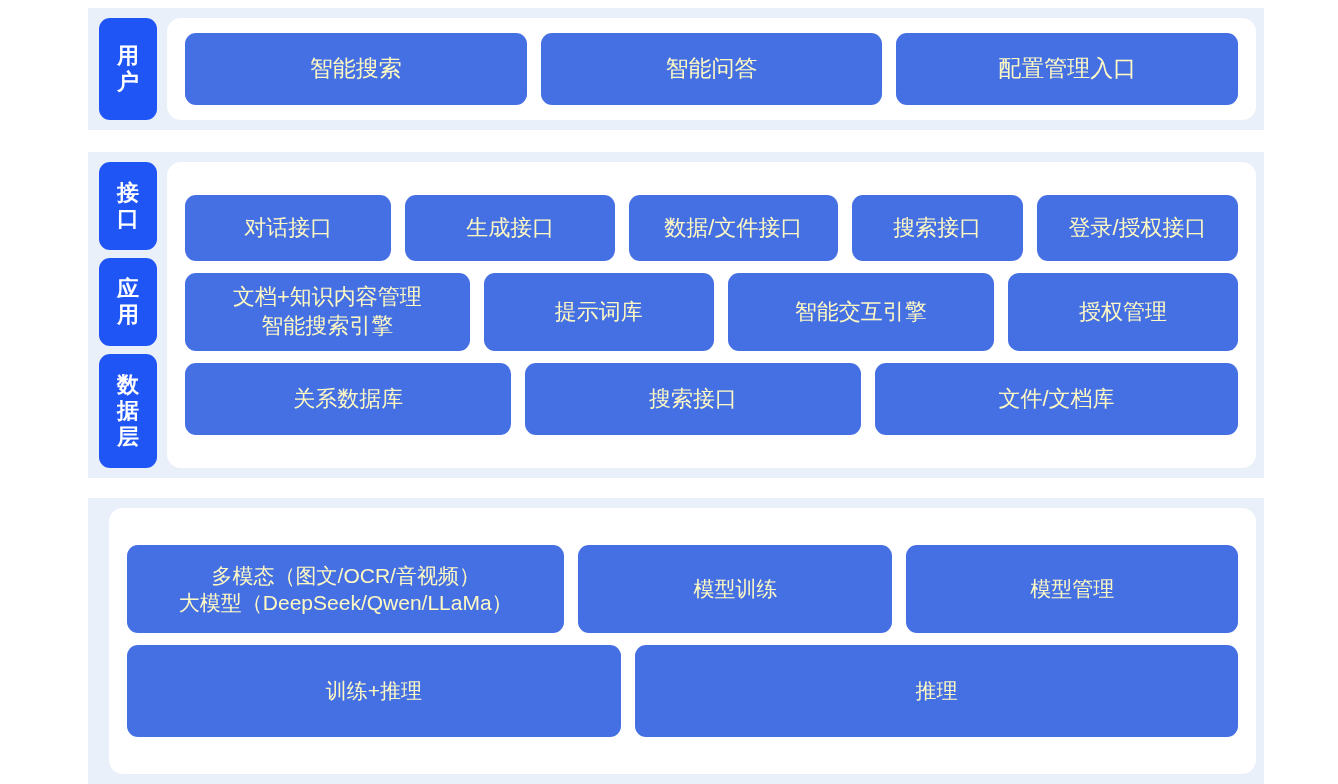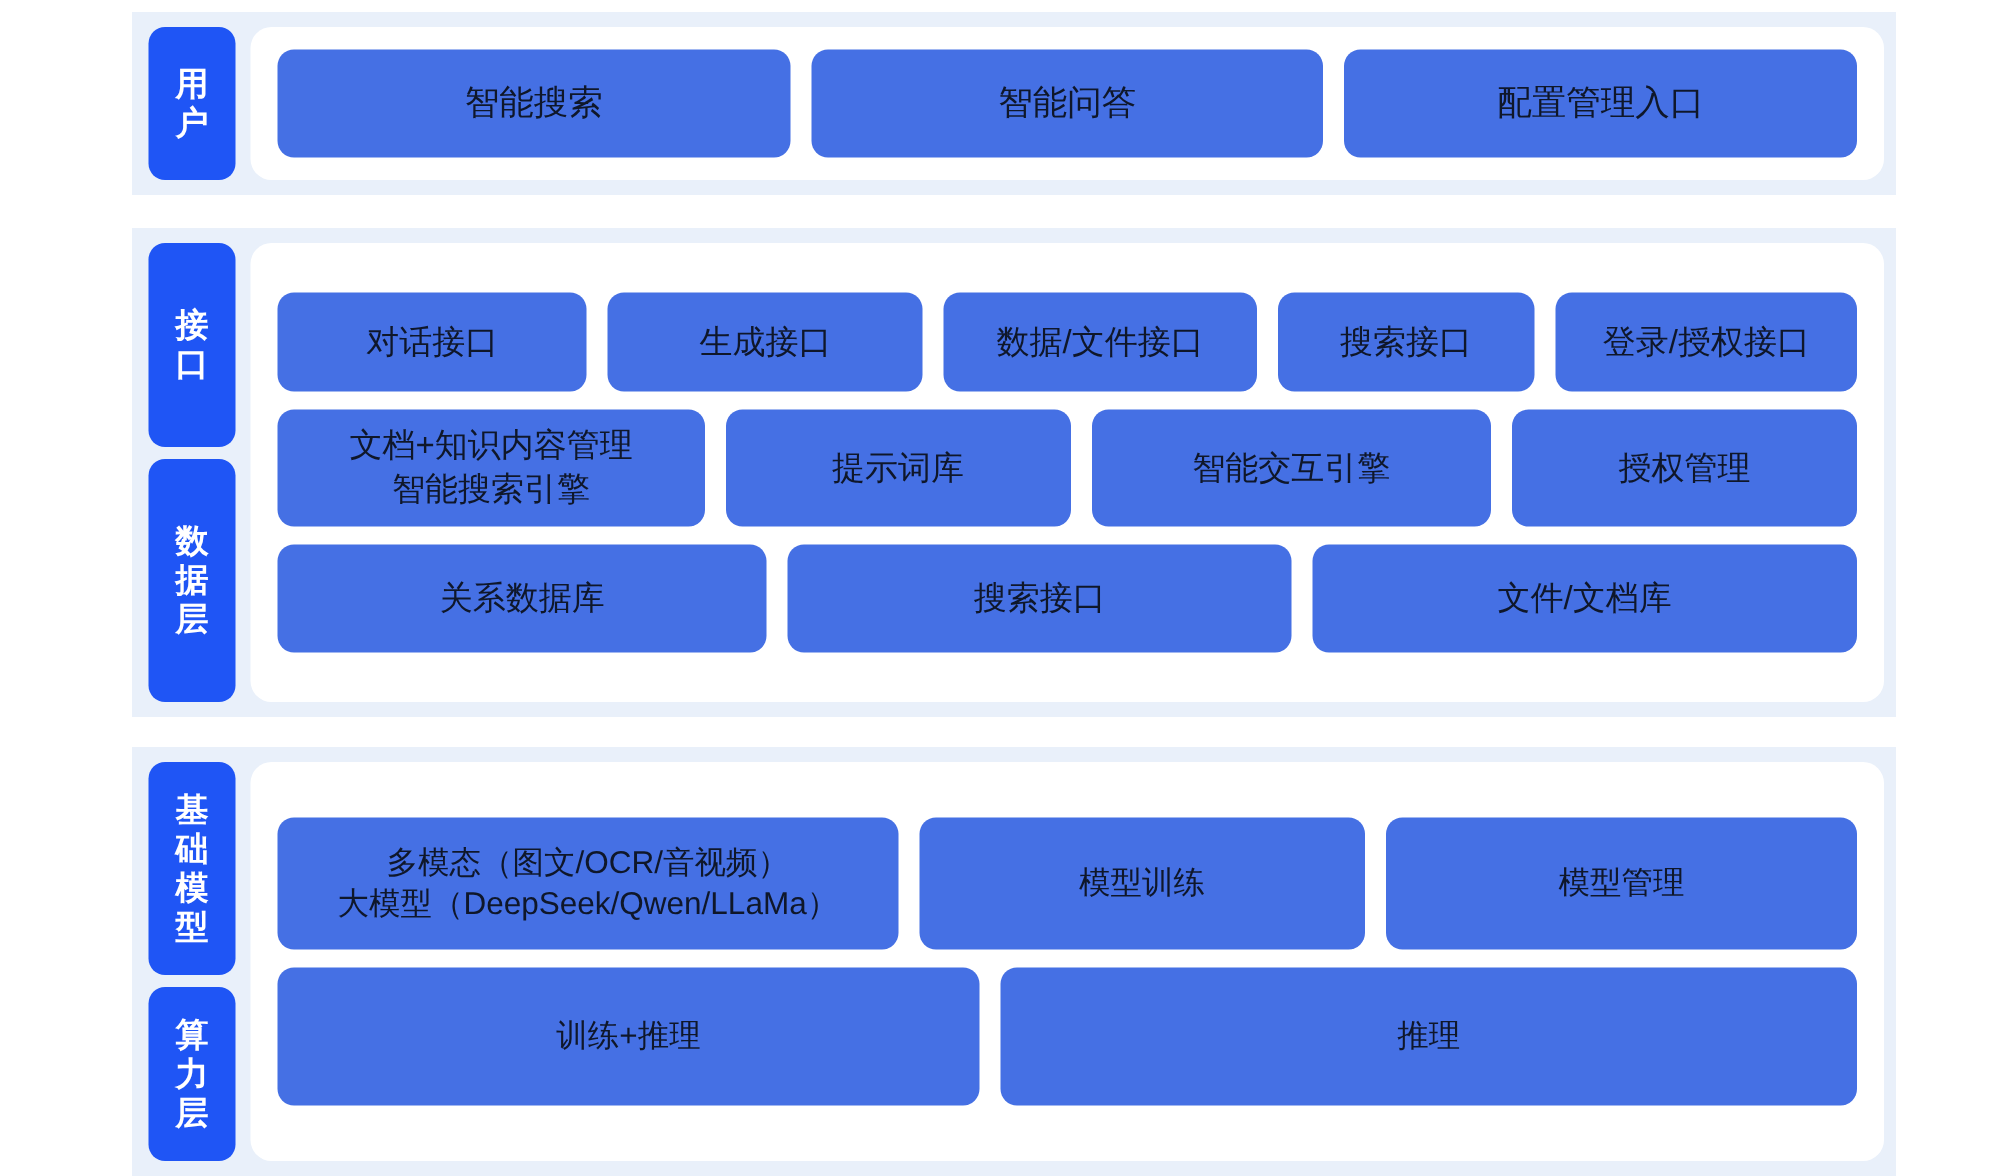--- a/index.html
+++ b/index.html
@@ -94,21 +94,21 @@
     display: flex;
     flex-direction: row;
     gap: 14px;
     width: 100%;
     box-sizing: border-box;
   }
 
   
   .card {
     background: #4570e4;
-    color: #0f172a;
+    color: #fef9c3;
     border-radius: 11px;
     display: flex;
     align-items: center;
     justify-content: center;
     text-align: center;
     font-size: 23px;
     line-height: 1.28;
     box-sizing: border-box;
     padding: 20px 10px;
     white-space: pre-line;
@@ -154,20 +154,23 @@
         <div class="card">智能问答</div>
         <div class="card">配置管理入口</div>
       </div>
     </div>
   </div>
 
   <div class="section" id="section-middle">
     <div class="rail">
       <div class="v-tab">
         <span>接口</span>
+      </div>
+      <div class="v-tab">
+        <span>应用</span>
       </div>
       <div class="v-tab">
         <span>数据层</span>
       </div>
     </div>
     <div class="panel">
 
       <div class="row" id="r-interface">
         <div class="card" style="flex:1.02">对话接口</div>
         <div class="card" style="flex:1.04">生成接口</div>
@@ -187,28 +190,20 @@
       <div class="row" id="r-data">
         <div class="card" style="flex:1">关系数据库</div>
         <div class="card" style="flex:1.03">搜索接口</div>
         <div class="card" style="flex:1.12">文件/文档库</div>
       </div>
 
     </div>
   </div>
 
   <div class="section" id="section-base">
-    <div class="rail">
-      <div class="v-tab">
-        <span>基础模型</span>
-      </div>
-      <div class="v-tab">
-        <span>算力层</span>
-      </div>
-    </div>
     <div class="panel">
 
       <div class="row" id="r-model">
         <div class="card multiline fs-small" style="flex:1.42">多模态（图文/OCR/音视频）
 大模型（DeepSeek/Qwen/LLaMa）</div>
         <div class="card" style="flex:1.0">模型训练</div>
         <div class="card" style="flex:1.06">模型管理</div>
       </div>
 
       <div class="row" id="r-compute">

